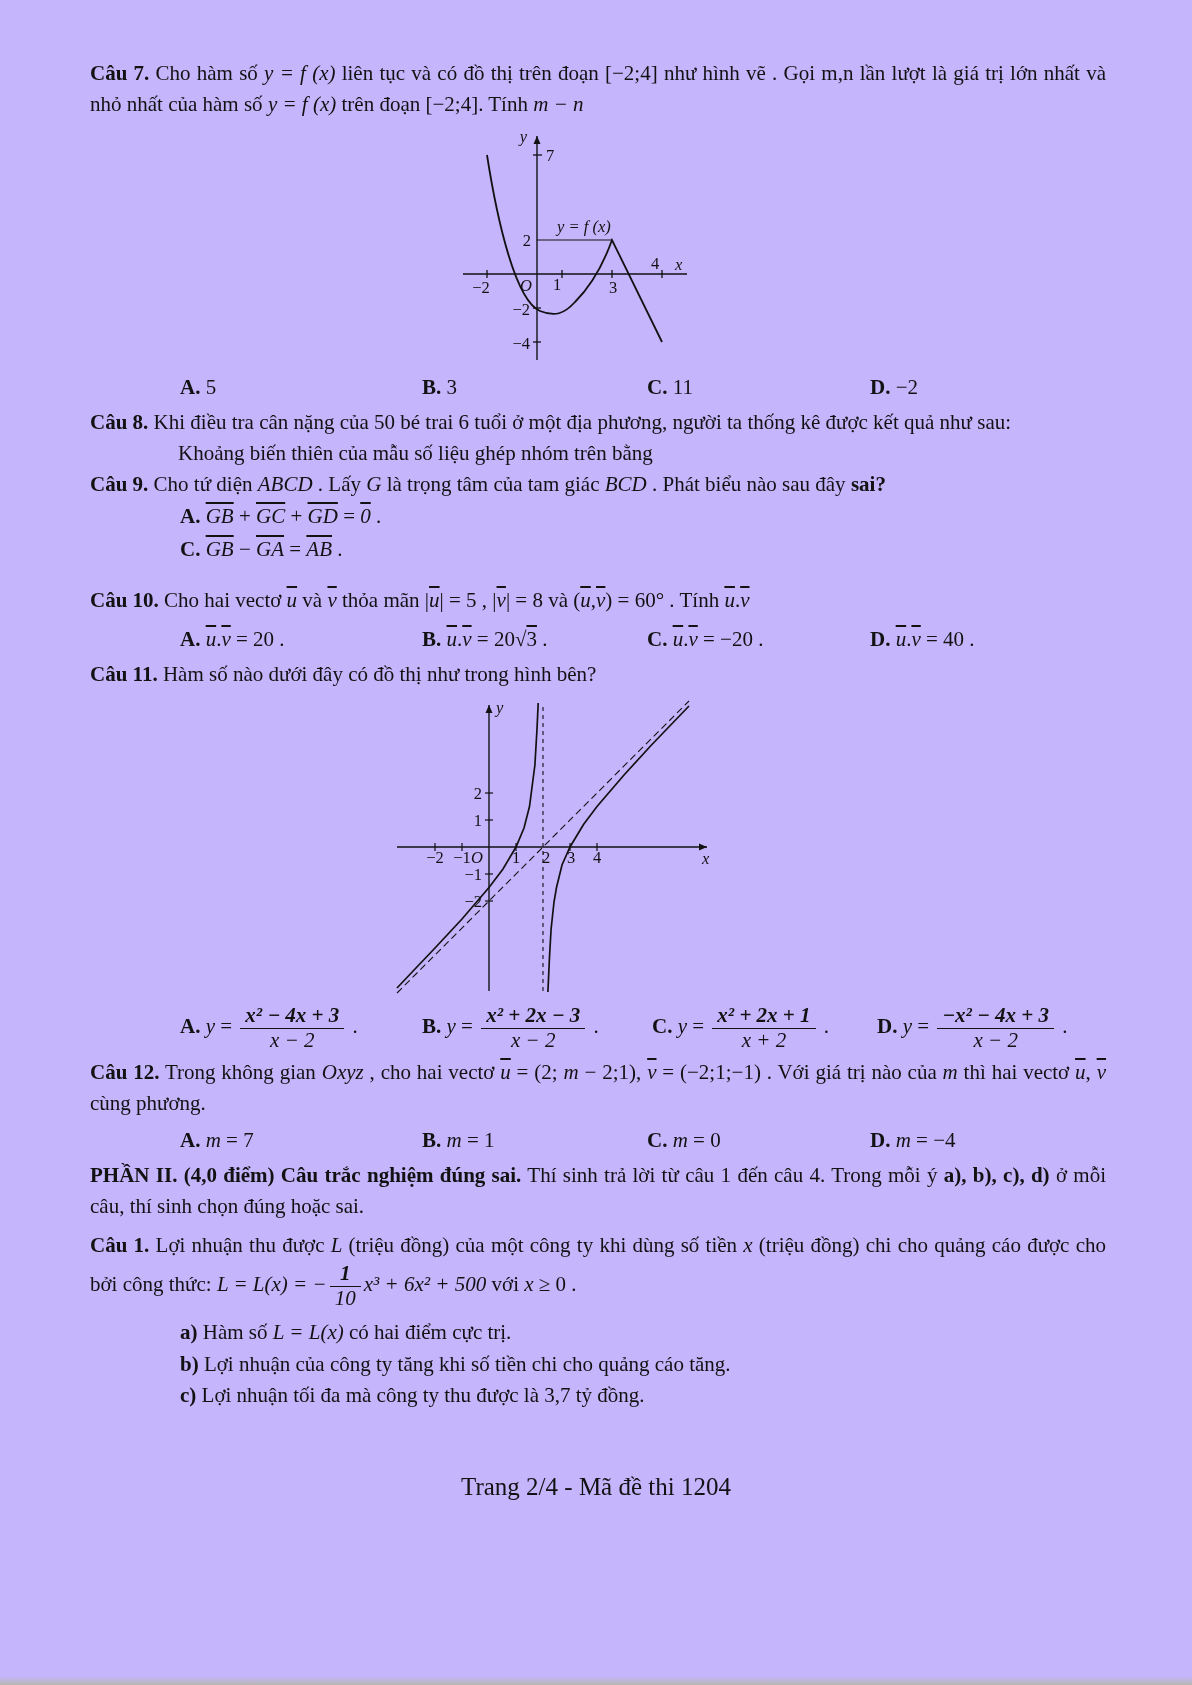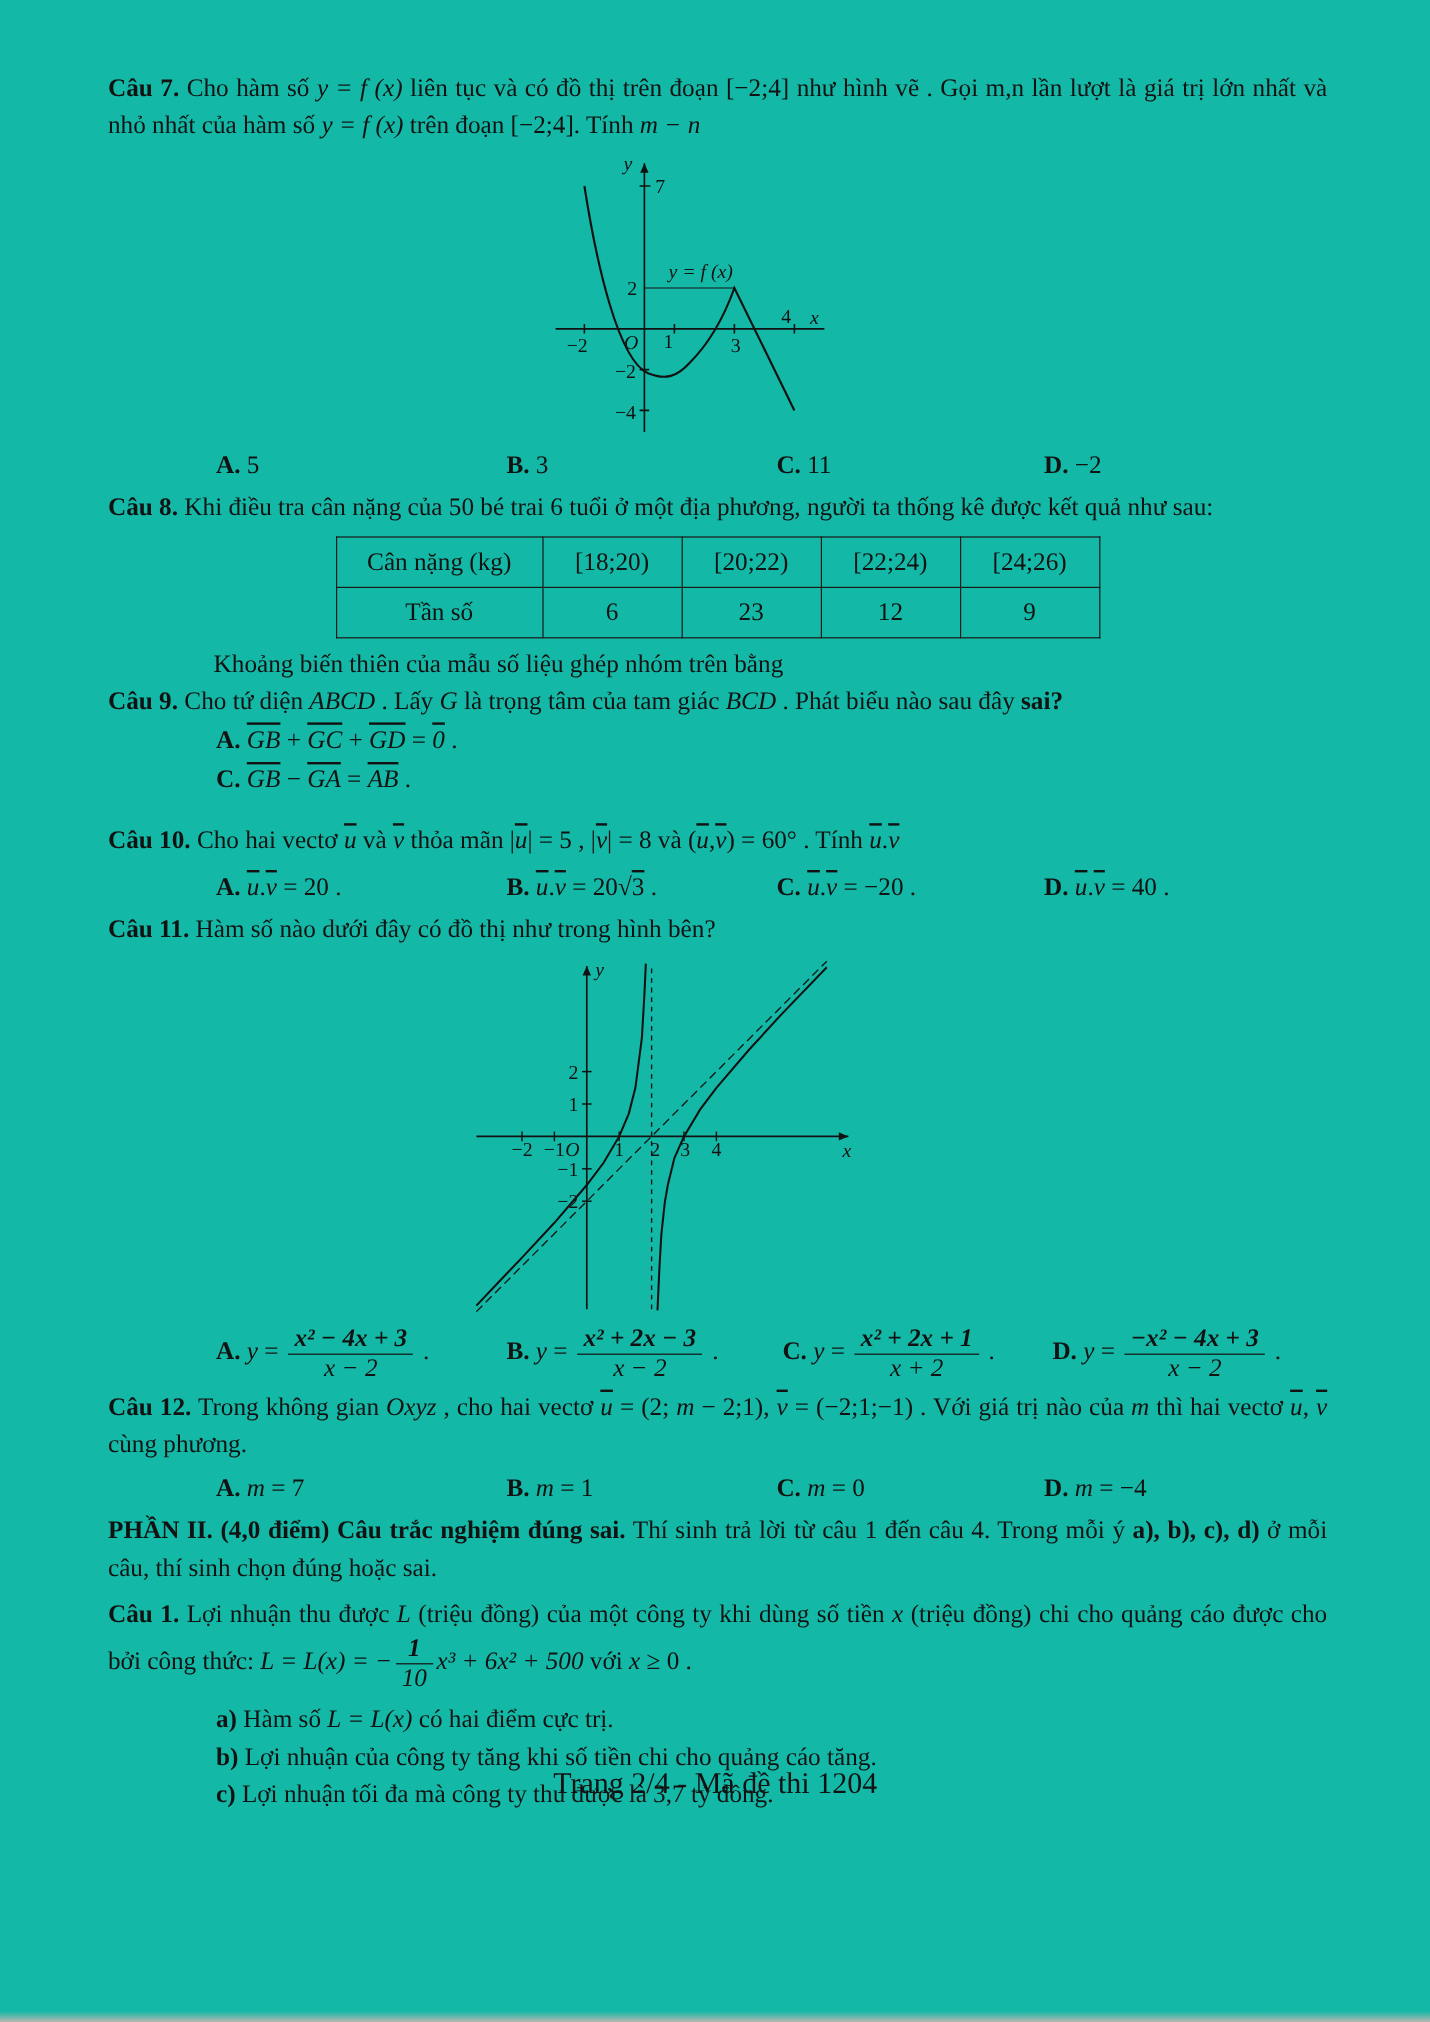--- a/index.html
+++ b/index.html
@@ -1,18 +1,18 @@
 <!DOCTYPE html>
 <html><head>
 <meta charset="utf-8">
 <style>
   * { margin:0; padding:0; box-sizing:border-box; }
   html,body { background:#e9e9e9; }
   body { font-family:"Liberation Serif", serif; color:#121212; }
-  .page { position:relative; width:1192px; height:1685px; background:#14b8a6; overflow:hidden; margin:0 auto; }
+  .page { position:relative; width:1192px; height:1685px; background:#c4b5fd; overflow:hidden; margin:0 auto; }
   .content { padding:58px 86px 0 90px; font-size:21px; }
   p.q { line-height:1.48; text-align:justify; margin:0; }
   .b { font-weight:bold; }
   .i { font-style:italic; }
   .ov { font-style:italic; text-decoration:overline; }
   .ovn { text-decoration:overline; }
   .frac { display:inline-flex; flex-direction:column; vertical-align:middle; text-align:center; font-style:italic; line-height:1.12; margin:1px 3px; }
   .fnum { border-bottom:1.5px solid #121212; padding:0 5px;font-weight:bold; }
   .fden { padding:0 5px; }
   .opts { display:flex; padding-left:90px; margin:2px 0 3px; line-height:1.5; align-items:flex-start;gap:20px; }
@@ -83,38 +83,20 @@
         <span class="opt o1"><span class="b">A.</span><span> 5</span></span>
         <span class="opt o2"><span class="b">B.</span><span> 3</span></span>
         <span class="opt o3"><span class="b">C.</span><span> 11</span></span>
         <span class="opt o4"><span class="b">D.</span><span> −2</span></span>
       </div>
     </section>
 
     <section>
       <p class="q"><span class="b">Câu 8.</span><span> Khi điều tra cân nặng của 50 bé trai 6 tuổi ở một địa phương, người ta thống kê được kết quả như sau:</span></p>
 
-      <table class="freq">
-        <tbody>
-            <tr>
-          <td class="c0">Cân nặng (kg)</td>
-          <td class="cn">[18;20)</td>
-          <td class="cn">[20;22)</td>
-          <td class="cn">[22;24)</td>
-          <td class="cn">[24;26)</td>
-        </tr>
-        <tr>
-          <td class="c0">Tần số</td>
-          <td class="cn">6</td>
-          <td class="cn">23</td>
-          <td class="cn">12</td>
-          <td class="cn">9</td>
-        </tr>
-      </tbody>
-        </table>
 
       <div class="qline">Khoảng biến thiên của mẫu số liệu ghép nhóm trên bằng</div>
 
     </section>
 
     <section>
       <p class="q"><span class="b">Câu 9.</span><span> Cho tứ diện </span><span class="i">ABCD</span><span> . Lấy </span><span class="i">G</span><span> là trọng tâm của tam giác </span><span class="i">BCD</span><span> . Phát biểu nào sau đây </span><span class="b">sai?</span></p>
       <div class="opts2">
         <span class="opt oA"><span class="b">A. </span><span class="ov">GB</span><span> + </span><span class="ov">GC</span><span> + </span><span class="ov">GD</span><span> = </span><span class="ov">0</span><span> .</span></span>
       </div>

